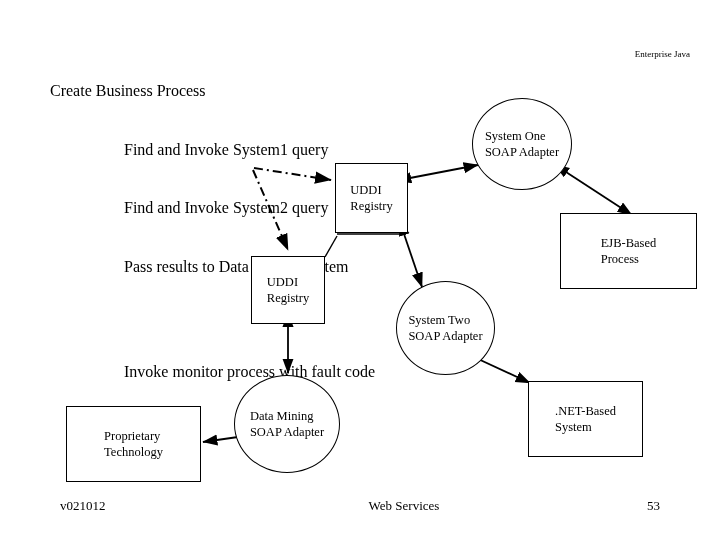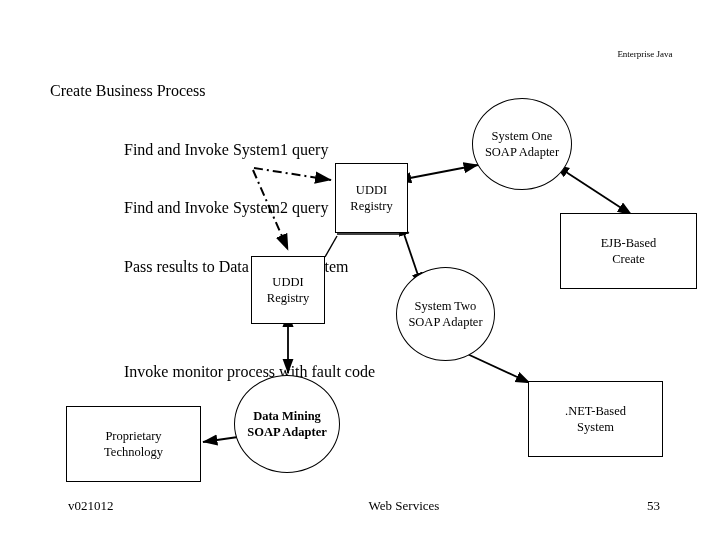--- a/index.html
+++ b/index.html
@@ -34,60 +34,60 @@
   }
   .pc-line { white-space: pre; }
   .pc-indent { padding-left: 74px; }
   .pc-gap { height: 8px; }
 
   .corner-label {
     position: absolute;
     left: 600px;
     top: 48px;
     width: 90px;
-    text-align: center;
+    text-align: right;
     font-size: 9px;
     line-height: 12px;
   }
 
   .node {
     position: absolute;
     box-sizing: border-box;
     display: flex;
     align-items: center;
     justify-content: center;
-    text-align: center;
+    text-align: left;
     background: #ffffff;
     border: 1px solid #000000;
     font-size: 12.5px;
     line-height: 16px;
   }
   .node.ellipse {
     border-radius: 50%;
   }
   .node .lbl { white-space: pre-line; }
 
   
   #uddi-top    { left: 335px; top: 163px; width: 73px;  height: 70px; }
   #uddi-bottom { left: 251px; top: 256px; width: 74px;  height: 68px; }
   #ejb-box     { left: 560px; top: 213px; width: 137px; height: 76px; }
-  #net-box     { left: 528px; top: 381px; width: 135px; height: 76px; }
+  #net-box     { left: 528px; top: 381px; width: 115px; height: 76px; }
   #prop-box    { left: 66px;  top: 406px; width: 135px; height: 76px; }
 
   
   #sysone-ellipse { left: 472px; top: 98px;  width: 100px; height: 92px; }
-  #systwo-ellipse { left: 396px; top: 267px; width: 99px;  height: 94px; }
-  #datamining-ellipse { left: 234px; top: 375px; width: 106px; height: 98px; font-weight: bold; }
+  #systwo-ellipse { left: 396px; top: 281px; width: 99px;  height: 94px; }
+  #datamining-ellipse { left: 234px; top: 375px; width: 106px; height: 98px; }
 
   .footer {
     position: absolute;
     bottom: 26px;
     font-size: 13px;
   }
-  .footer-left   { left: 68px; text-align: center; }
+  .footer-left   { left: 60px; text-align: center; }
   .footer-center { left: 0; width: 720px; text-align: center; padding-left: 44px; }
   .footer-right  { right: 60px; }
 </style>
 </head>
 <body>
 
 <div id="slide">
 
   <svg id="wires" viewBox="0 0 720 540" width="720" height="540" aria-hidden="true">
     <defs>
@@ -140,21 +140,21 @@
 Registry</span>
   </div>
 
   <div class="node" id="uddi-bottom">
     <span class="lbl">UDDI
 Registry</span>
   </div>
 
   <div class="node" id="ejb-box">
     <span class="lbl">EJB-Based
-Create</span>
+Process</span>
   </div>
 
   <div class="node" id="net-box">
     <span class="lbl">.NET-Based
 System</span>
   </div>
 
   <div class="node" id="prop-box">
     <span class="lbl">Proprietary
 Technology</span>

